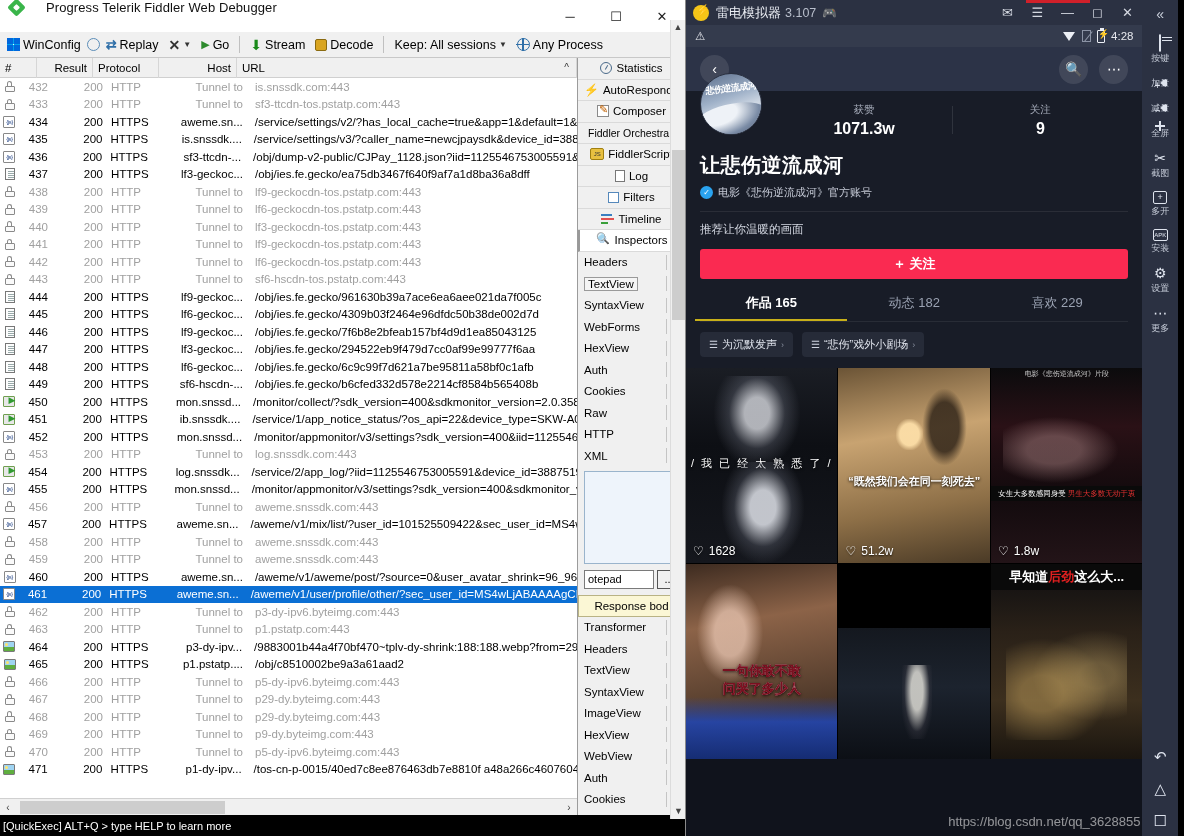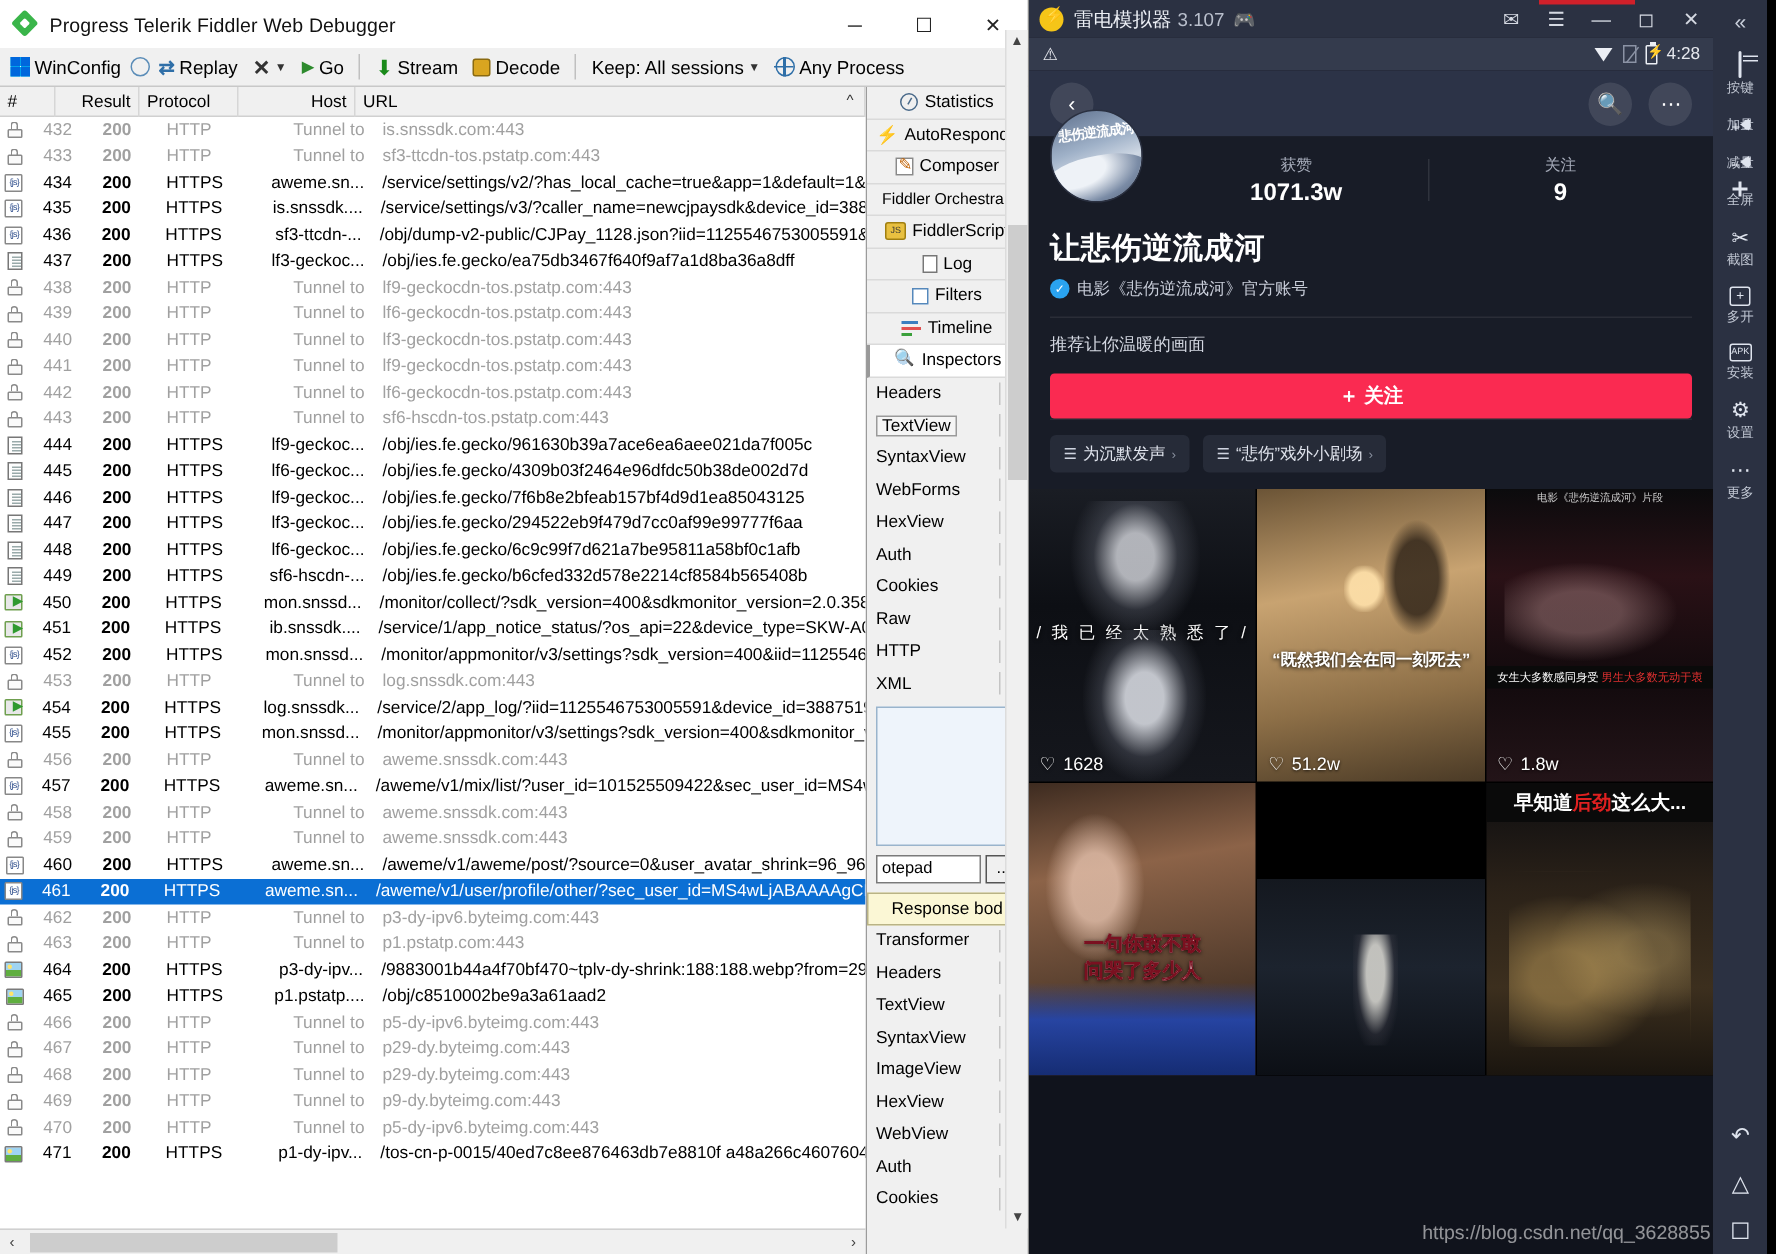--- a/index.html
+++ b/index.html
@@ -14,23 +14,24 @@
   
   .fiddler {
     width: 686px; height: 836px;
     background: #f0f0f0;
     display: flex; flex-direction: column;
     position: relative;
     border-right: 1px solid #8a8a8a;
   }
   .titlebar {
     height: 32px; background: #ffffff;
-    display: flex; align-items: center;
+    display: flex; 
     position: relative;
     flex: 0 0 32px;
+    gap: 13px;
   }
   .titlebar .appicon {
     width: 16px; height: 16px; margin-left: 9px; margin-right: 8px;
     position: relative;
   }
   .diamond {
     width: 13px; height: 13px; background: #3ab54a;
     transform: rotate(45deg); border-radius: 2px;
     position: absolute; top: 1px; left: 1px;
   }
@@ -103,21 +104,21 @@
 
   .rows { flex: 1 1 auto; overflow: hidden; position: relative; background: #fff; }
   .row {
     height: 17.5px; display: flex; align-items: center; font-size: 11.5px;
     color: #000; white-space: nowrap;
   }
   .row.dim { color: #a0a0a0; }
   .row.sel { background: #0b6fd4; color: #fff; }
   .row .icon { width: 15px; display: flex; align-items: center; justify-content: center; margin-left: 2px; }
   .row .num { width: 36px; text-align: right; padding-right: 5px; }
-  .row .res { width: 50px; text-align: center; font-weight: bold; }
+  .row .res { width: 50px; text-align: right; }
   .row .proto { width: 60px; padding-left: 8px; }
   .row .host { width: 86px; text-align: right; padding-right: 6px; overflow: hidden; }
   .row .url { flex: 1 1 auto; padding-left: 6px; overflow: hidden; }
 
   .ic-lock { width: 11px; height: 11px; position: relative; }
   .ic-lock .bdy { position: absolute; bottom: 0; left: 0.5px; width: 10px; height: 6.5px;
      border: 1px solid #8a8a8a; border-radius: 1px; background: #fafafa; }
   .ic-lock .shk { position: absolute; top: 0; left: 3px; width: 5px; height: 5px;
      border: 1px solid #8a8a8a; border-bottom: none; border-radius: 3px 3px 0 0; }
   .ic-js { width: 12px; height: 12px; border: 1px solid #888; border-radius: 1px;
@@ -1021,20 +1022,21 @@
             <div class="insp-sub">
               <span class="lbl">Auth</span>
             </div>
             <div class="insp-sub">
               <span class="lbl">Cookies</span>
             </div>
           </div>
       </div>
     </div>
 
+    <div class="statusbar">[QuickExec] ALT+Q &gt; type HELP to learn more</div>
   </div>
 
   <div class="emu">
     <div class="emu-main">
 
       <div class="emu-title">
         <div class="ldicon"></div>
         <span class="nm">雷电模拟器</span>
         <span class="ver">3.107</span>
         <span class="gamepad">🎮</span>
@@ -1086,20 +1088,25 @@
 
         <div class="nickname">让悲伤逆流成河</div>
         <div class="verifyline">
           <span class="verify-badge">✓</span>
           <span class="vtxt">电影《悲伤逆流成河》官方账号</span>
         </div>
         <div class="prof-div"></div>
         <div class="bio">推荐让你温暖的画面</div>
         <div class="followbtn">＋ 关注</div>
 
+        <div class="tabs">
+          <div class="tab sel">作品 165</div>
+          <div class="tab">动态 182</div>
+          <div class="tab">喜欢 229</div>
+        </div>
         <div class="tabs-div"></div>
 
         <div class="chips">
           <div class="chip">
             <span class="ci">☰</span>
             <span>为沉默发声</span>
             <span class="arr">›</span>
           </div>
           <div class="chip">
             <span class="ci">☰</span>

